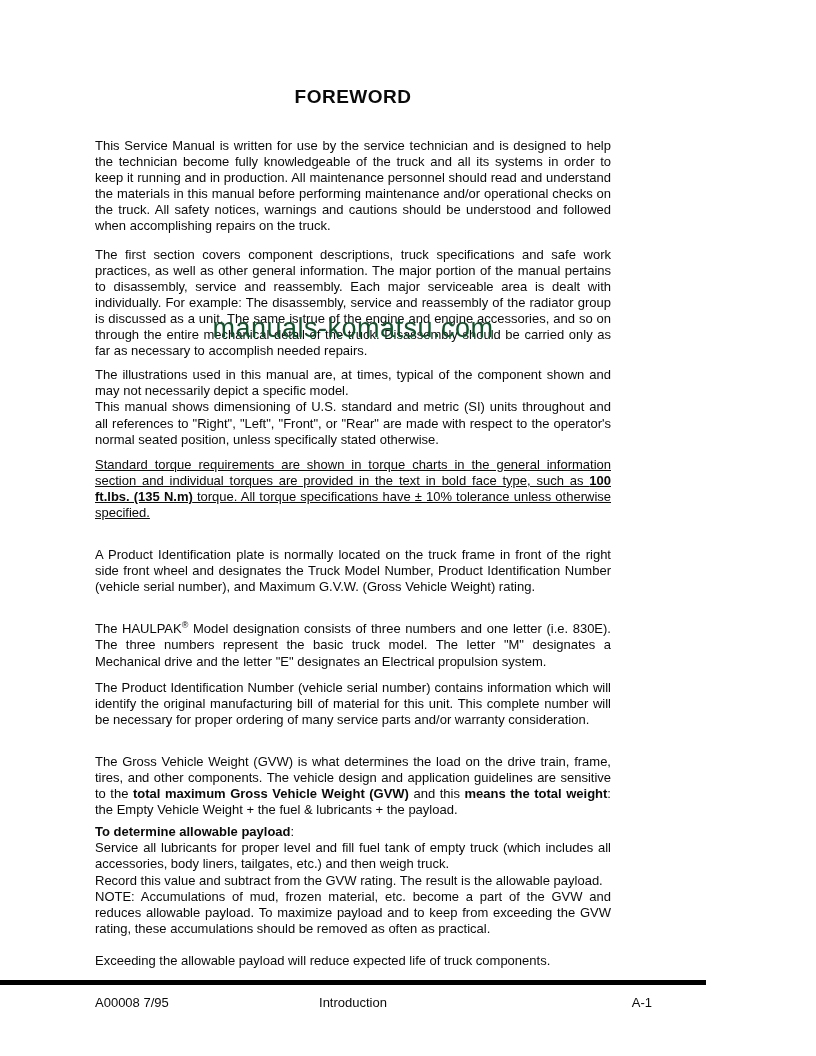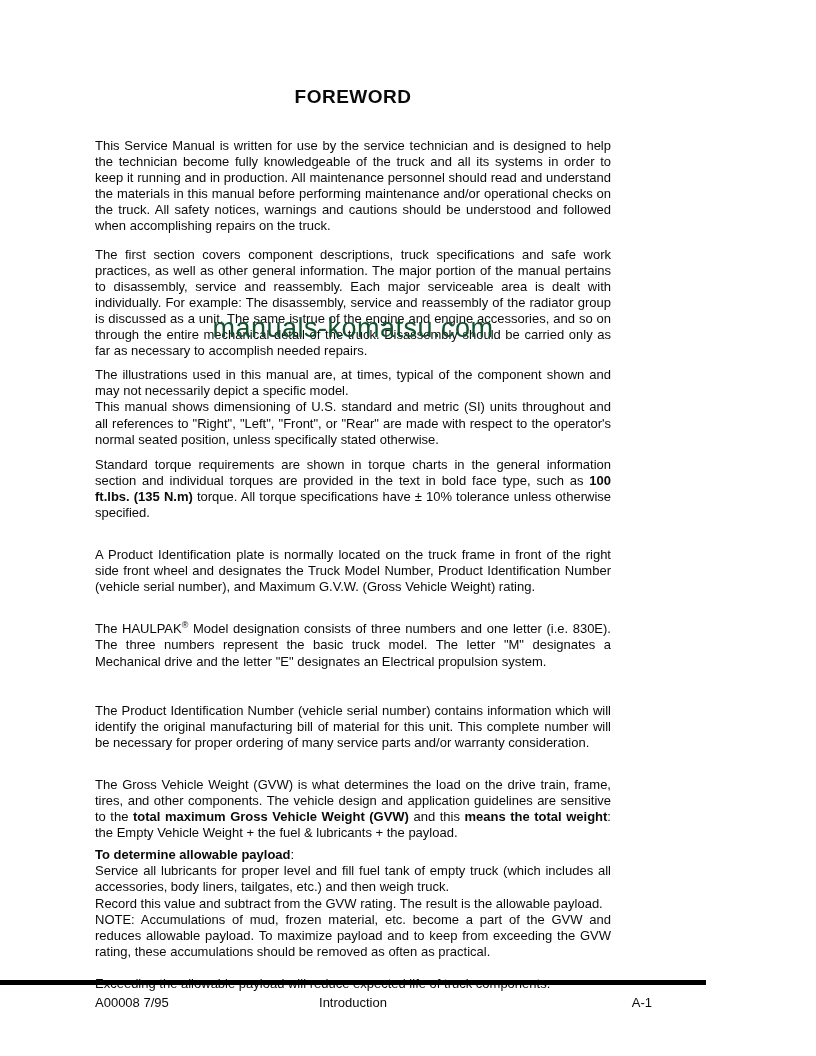--- a/index.html
+++ b/index.html
@@ -24,24 +24,24 @@
   .content {
     margin: 0 95px;
     font-size: 13px;
     line-height: 16.1px;
   }
   .para { text-align: justify; }
   .left { text-align: left; }
   .mt30 { margin-top: 30px; }
   .mt28 { margin-top: 28px; }
   .mt26 { margin-top: 26px; }
-  .mt25 { margin-top: 33px; }
+  .mt25 { margin-top: 10px; }
   .mt12 { margin-top: 12px; }
   .mt10 { }
-  .mt9  { margin-top: 9px; }
+  .mt9  { margin-top: 9px; text-decoration: underline; }
   .mt8  { margin-top: 8px; }
   .mt6  { margin-top: 6px; }
   .bold { font-weight: normal; margin-top: 16px; }
   .italic { }
   sup { font-size: 9px; vertical-align: super; line-height: 0; }
   .watermark {
     position: absolute;
     top: 313px;
     left: 0;
     right: 0;

